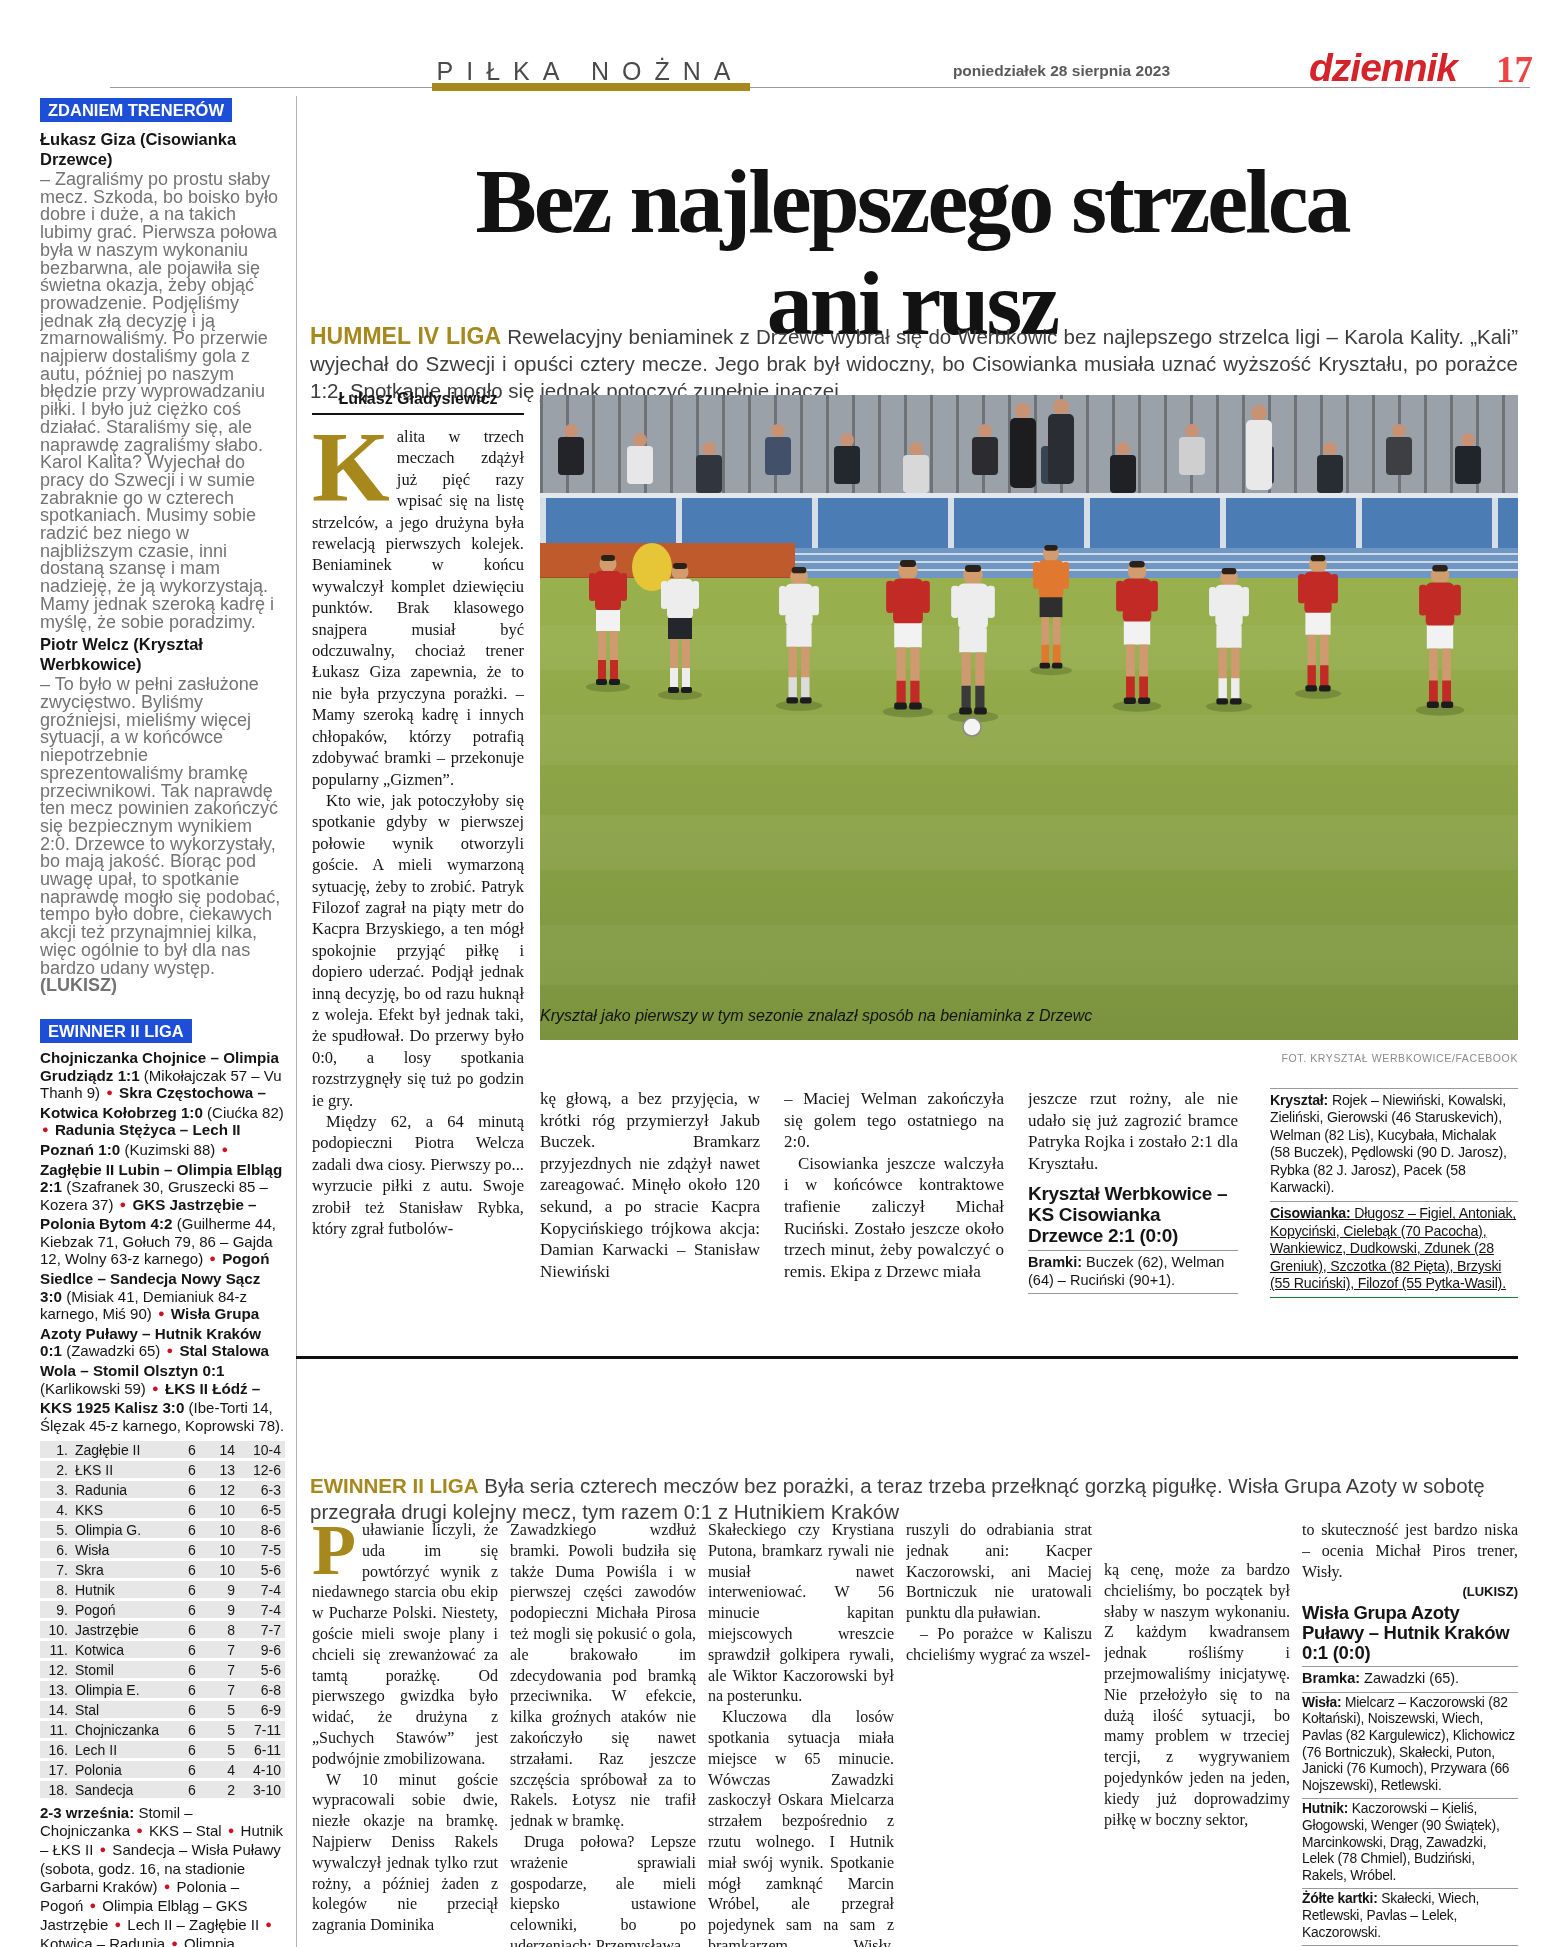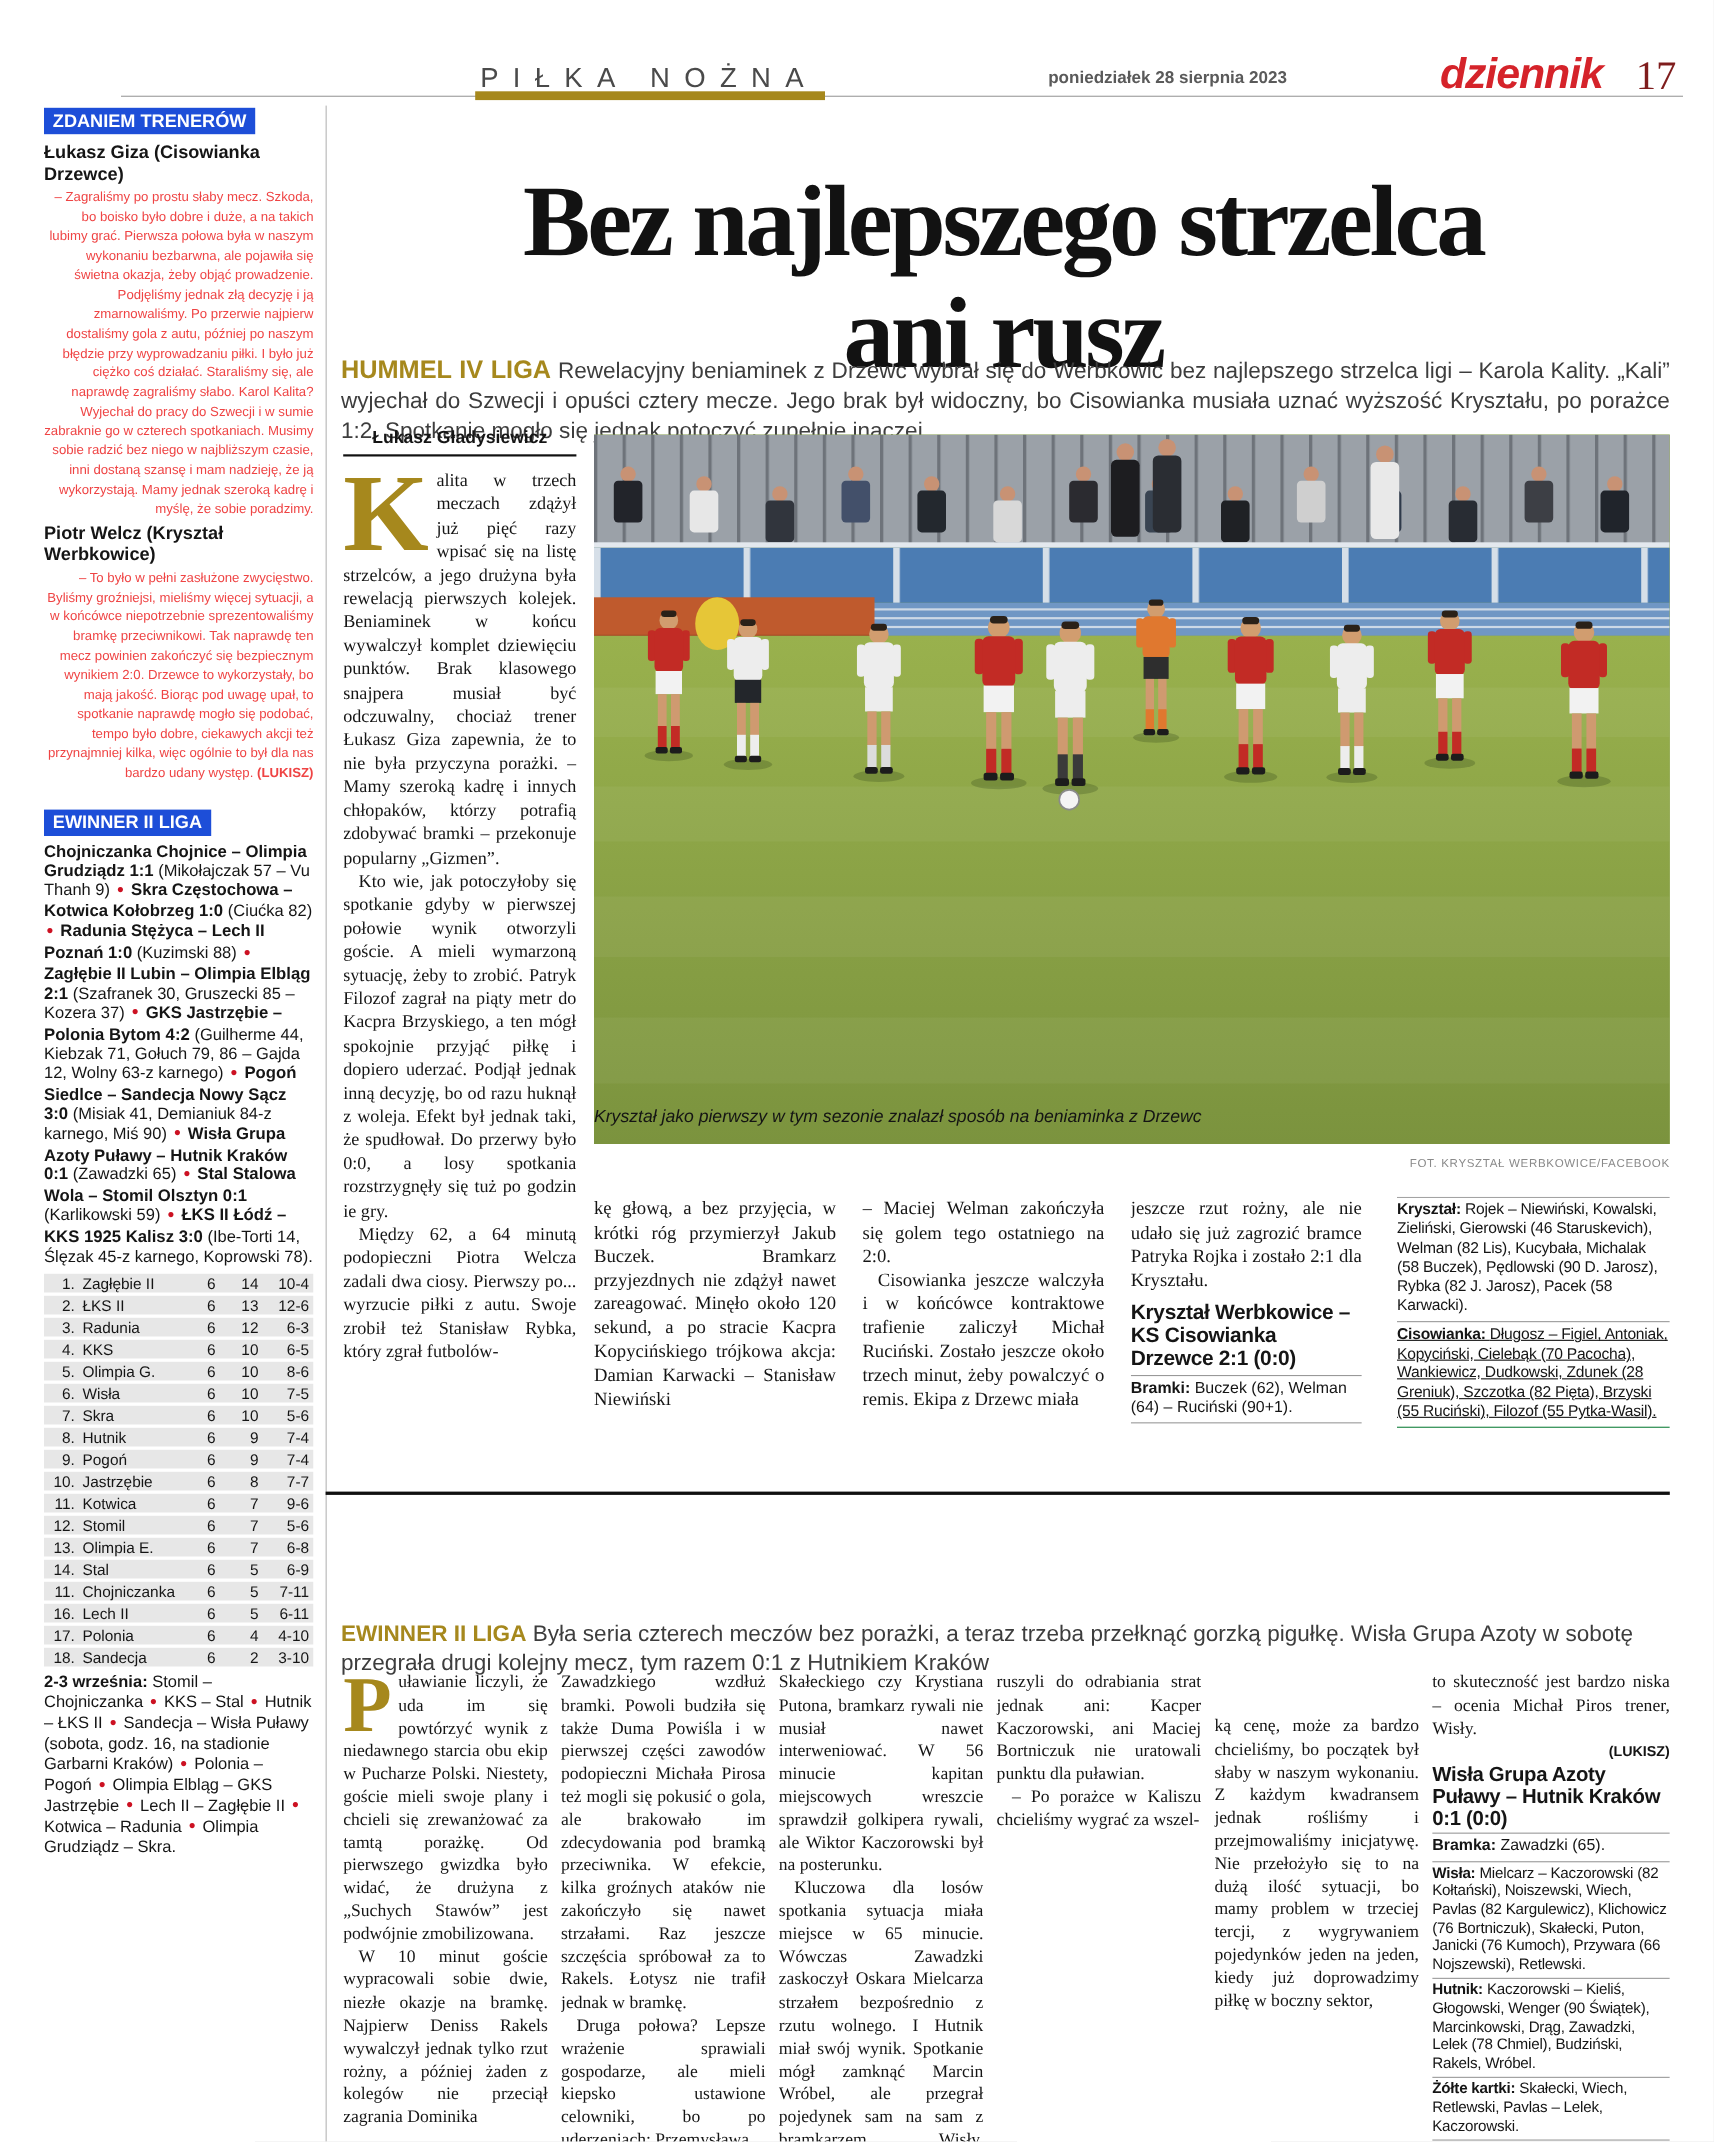--- a/index.html
+++ b/index.html
@@ -7,29 +7,29 @@
         font-family:"Liberation Sans",sans-serif;color:#151515;}
   
   .rule-top{position:absolute;left:110px;top:87px;width:1420px;height:1px;background:#9b9b9b;}
   .section-title{position:absolute;left:420px;top:57px;width:340px;text-align:center;
      font-size:25px;letter-spacing:13px;color:#4a4a4a;}
   .gold-bar{position:absolute;left:432px;top:83px;width:318px;height:8px;background:#a6881d;}
   .m-date{position:absolute;left:920px;top:62px;width:250px;text-align:right;
      font-size:15.5px;font-weight:bold;color:#5a5a5a;}
   .m-logo{position:absolute;left:1298px;top:46px;width:170px;text-align:center;
      font-size:39px;font-weight:bold;font-style:italic;color:#d5232a;letter-spacing:-1px;}
-  .m-page{position:absolute;left:1478px;top:48px;width:55px;text-align:center;
-     font-family:"Liberation Serif",serif;font-size:37px;font-weight:normal;color:#7f1d1d;}
+  .m-page{position:absolute;left:1478px;top:48px;width:55px;text-align:right;
+     font-family:"Liberation Serif",serif;font-size:37px;font-weight:bold;color:#ef4444;}
   
   .sidebar{position:absolute;left:40px;top:96px;width:245px;height:1851px;overflow:hidden;}
   .vrule{position:absolute;left:296px;top:96px;width:1px;height:1851px;background:#b5b5b5;}
   .label{display:inline-block;background:#1d4ed8;color:#fff;font-weight:bold;
      font-size:16.5px;padding:3px 8px 2px;margin:2px 0 4px;}
   .coach-name{font-weight:bold;font-size:16.5px;line-height:19.5px;margin:4px 0 2px;}
-  .coach-quote{font-size:12px;line-height:17.7px;color:#ef4444;text-align:right;}
+  .coach-quote{font-size:18px;line-height:17.7px;color:#737373;}
   .sign{font-weight:bold;}
   .gap{height:22px;}
   .results{font-size:15px;line-height:17.6px;margin-top:2px;}
   .results b{font-size:15.2px;}
   .bul{color:#cc1122;font-size:11px;position:relative;top:-2px;padding:0 2px;}
   .ltable{margin-top:7px;}
   .trow{display:flex;background:#e7e7e7;margin-bottom:3px;align-items:center;
      font-size:14px;height:17px;padding:0 4px 0 0;}
   .trow .pos{width:28px;text-align:right;}
   .trow .team{flex:1;padding-left:7px;}

